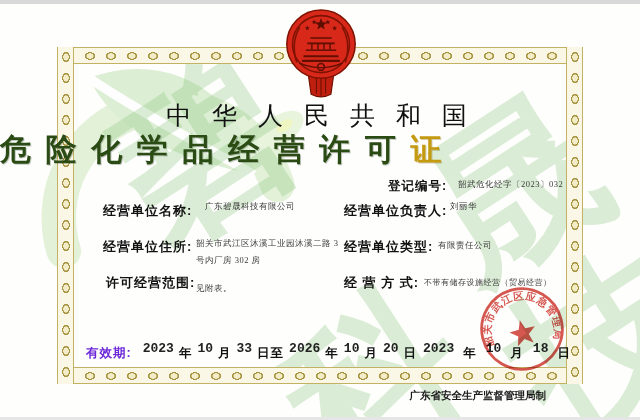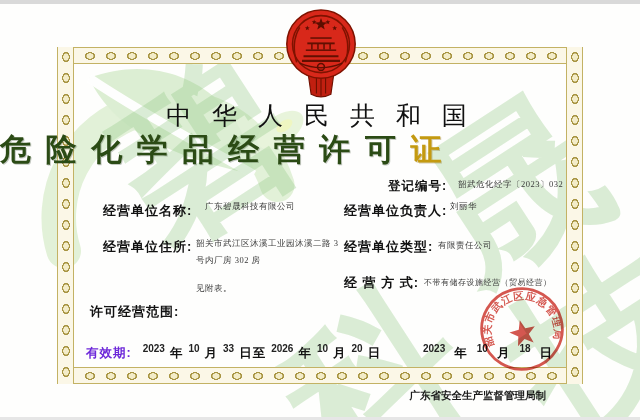--- a/index.html
+++ b/index.html
@@ -43,32 +43,32 @@
 
   .abs{position:absolute;z-index:2;}
   .lbl{font-weight:bold;font-size:13px;color:#121212;letter-spacing:1px;white-space:nowrap;}
   .val{font-family:"Liberation Serif",serif;font-size:8.5px;color:#3a3a3a;letter-spacing:.5px;}
 
   #reg-label{left:388px;top:178px;font-size:12.5px;}
   #reg-value{left:458px;top:179px;}
 
   #fld-name-l{left:103px;top:202px;}   #fld-name-v{left:205px;top:201px;}
   #fld-addr-l{left:103px;top:238px;}   #fld-addr-v{left:196px;top:235px;width:153px;line-height:1.95;}
-  #fld-scope-l{left:90px;top:274px;margin-top:29px;}  #fld-scope-v{left:196px;top:283px;}
+  #fld-scope-l{left:106px;top:274px;}  #fld-scope-v{left:196px;top:283px;}
   #fld-resp-l{left:344px;top:202px;}   #fld-resp-v{left:450px;top:201px;}
   #fld-type-l{left:344px;top:238px;}   #fld-type-v{left:438px;top:240px;}
   #fld-mode-l{left:344px;top:274px;}   #fld-mode-v{left:424px;top:277px;font-size:8px;}
 
   #issuer-label{left:407px;top:322px;font-size:14px;font-weight:bold;letter-spacing:5px;color:#121212;}
   .seal{position:absolute;left:477px;top:284px;width:90px;height:90px;z-index:4;
         transform:rotate(-14deg);opacity:.88;mix-blend-mode:multiply;}
 
   .dateline{white-space:nowrap;}
   .vlabel{font-weight:bold;font-size:12.5px;color:#6d28d9;margin-right:6px;letter-spacing:1px;}
-  .fnum{font-family:Liberation Sans, sans-serif;font-size:10px;font-weight:bold;color:#222;
+  .fnum{font-family:Liberation Mono, monospace;font-size:13px;font-weight:bold;color:#222;
         position:relative;top:-5px;margin:0 5px;}
   .funit{font-weight:bold;font-size:12.5px;color:#111;letter-spacing:1px;}
   #validity{left:86px;top:343px;}
   #issue-date{left:414px;top:343px;}
   #issue-date .fnum{margin:0 9px;}
 
   #footer{left:0;top:389px;width:546px;text-align:right;font-size:10.5px;font-weight:bold;color:#1a1a1a;}
 </style>
 </head>
 <body>

